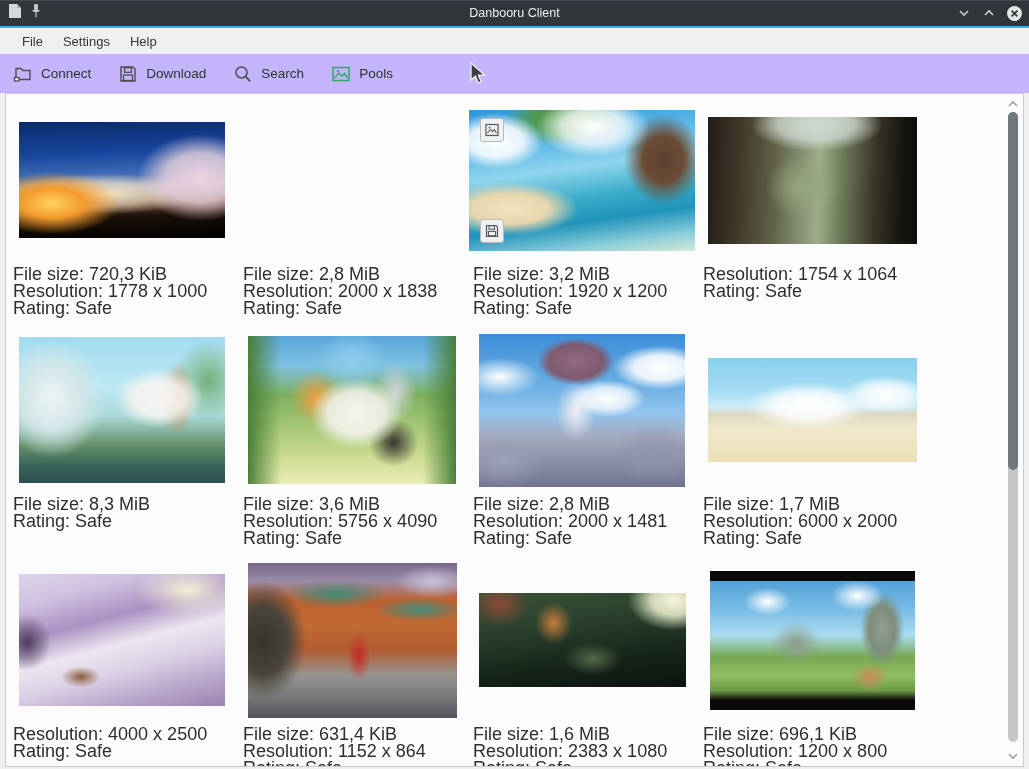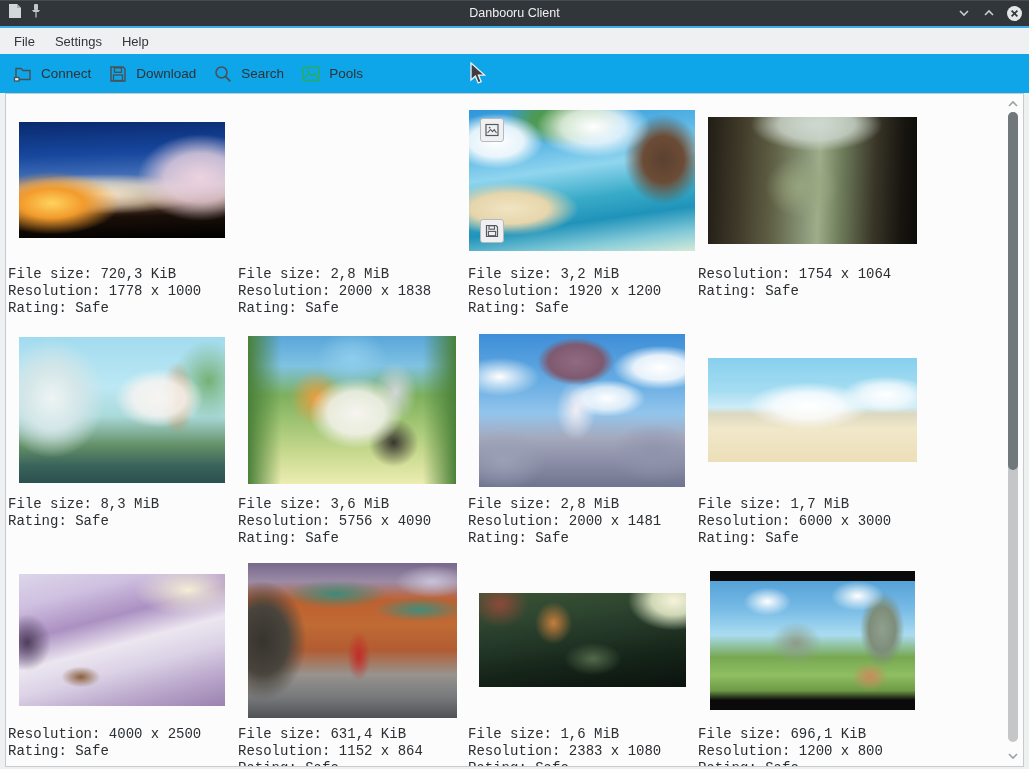--- a/index.html
+++ b/index.html
@@ -21,30 +21,30 @@
     position:absolute;left:0;right:0;text-align:center;
     color:#eff0f1;font-size:12.5px;pointer-events:none;
   }
   .titlebar .controls{position:absolute;right:6px;top:0;height:26px;display:flex;align-items:center;gap:7px;}
   .tb-btn{width:18px;height:18px;display:flex;align-items:center;justify-content:center;cursor:default;}
   .accent-line{position:absolute;top:26px;left:0;right:0;height:2px;background:#3daee9;}
 
   
   .menubar{
     position:absolute;top:28px;left:0;right:0;height:26px;
-    background:#eff0f1;display:flex;align-items:center;padding-left:4px;
+    background:#eff0f1;display:flex;align-items:center;padding-left:12px;
   }
   .menu-item{
     padding:3px 10px;font-size:13px;color:#31363b;border-radius:2px;
   }
 
   
   .toolbar{
     position:absolute;top:54px;left:0;right:0;height:39px;
-    background:#0ea5e9;display:flex;align-items:center;padding-left:12px;gap:16px;
+    background:#c4b5fd;display:flex;align-items:center;padding-left:12px;gap:26px;
   }
   .tool-btn{display:flex;align-items:center;gap:7px;font-size:13.5px;color:#2e3336;}
   .tool-btn svg{display:block;}
 
   
   .content{
     position:absolute;top:93px;left:5px;right:5px;bottom:2px;
     background:#fcfcfc;border:1px solid #c8cbcc;box-sizing:border-box;
     overflow:hidden;
   }
@@ -57,21 +57,21 @@
   .thumbwrap{height:172px;display:flex;align-items:center;justify-content:center;position:relative;}
   .thumb{position:relative;}
   .overlays{position:absolute;inset:0;}
   .ov-btn{
     position:absolute;left:11px;width:22px;height:22px;
     background:#eff0f1;border:1px solid #b6babc;border-radius:3px;
     display:flex;align-items:center;justify-content:center;
   }
   .ov-btn.top{top:8px;}
   .ov-btn.bottom{bottom:8px;}
-  .meta{font-size:14px;color:#2b2f33;line-height:16.8px;padding-left:1px;font-family:Liberation Mono, monospace;}
+  .meta{font-size:18px;color:#2b2f33;line-height:16.8px;padding-left:6px;}
 
   
   .scrollbar{position:absolute;top:0;right:0;width:20px;bottom:0;background:#fcfcfc;}
   .scroll-arrow{position:absolute;left:0;width:20px;height:16px;display:flex;align-items:center;justify-content:center;}
   .scroll-arrow.up{top:2px;}
   .scroll-arrow.down{bottom:2px;}
   .sb-track{
     position:absolute;left:5px;width:10px;top:18px;height:630px;
     background:#c4c6c8;border-radius:5px;
   }
@@ -280,21 +280,21 @@
   </div>
 
   <div class="cell">
     <div class="thumbwrap">
       <div class="thumb" style="width: 209px; height: 104px; background: radial-gradient(45% 35% at 48% 46%, rgb(255, 255, 255) 0%, rgba(255, 255, 255, 0.8) 35%, rgba(255, 255, 255, 0) 65%), radial-gradient(30% 25% at 85% 35%, rgb(255, 255, 255) 0%, rgba(255, 255, 255, 0.7) 40%, rgba(255, 255, 255, 0) 70%), linear-gradient(rgb(135, 208, 238) 0%, rgb(165, 221, 242) 32%, rgb(205, 236, 247) 47%, rgb(220, 216, 192) 54%, rgb(241, 232, 202) 68%, rgb(236, 223, 184) 100%);">
         
       </div>
     </div>
     <div class="meta">
       <div><span>File size:</span> <span>1,7 MiB</span></div>
-      <div><span>Resolution:</span> <span>6000 x 3000</span></div>
+      <div><span>Resolution:</span> <span>6000 x 2000</span></div>
       <div><span>Rating:</span> <span>Safe</span></div>
     </div>
   </div>
 
   <div class="cell">
     <div class="thumbwrap">
       <div class="thumb" style="width: 206px; height: 132px; background: radial-gradient(40% 30% at 82% 12%, rgb(244, 238, 214) 0%, rgba(244, 238, 214, 0) 65%), radial-gradient(16% 30% at 4% 52%, rgb(79, 62, 92) 0%, rgba(79, 62, 92, 0) 72%), radial-gradient(12% 10% at 30% 78%, rgb(138, 95, 60) 0%, rgba(138, 95, 60, 0) 80%), linear-gradient(165deg, rgb(220, 214, 234) 0%, rgb(207, 192, 224) 18%, rgb(171, 144, 194) 36%, rgb(236, 230, 240) 52%, rgb(219, 210, 230) 66%, rgb(187, 168, 204) 82%, rgb(154, 131, 176) 100%);">
         
       </div>
     </div>

